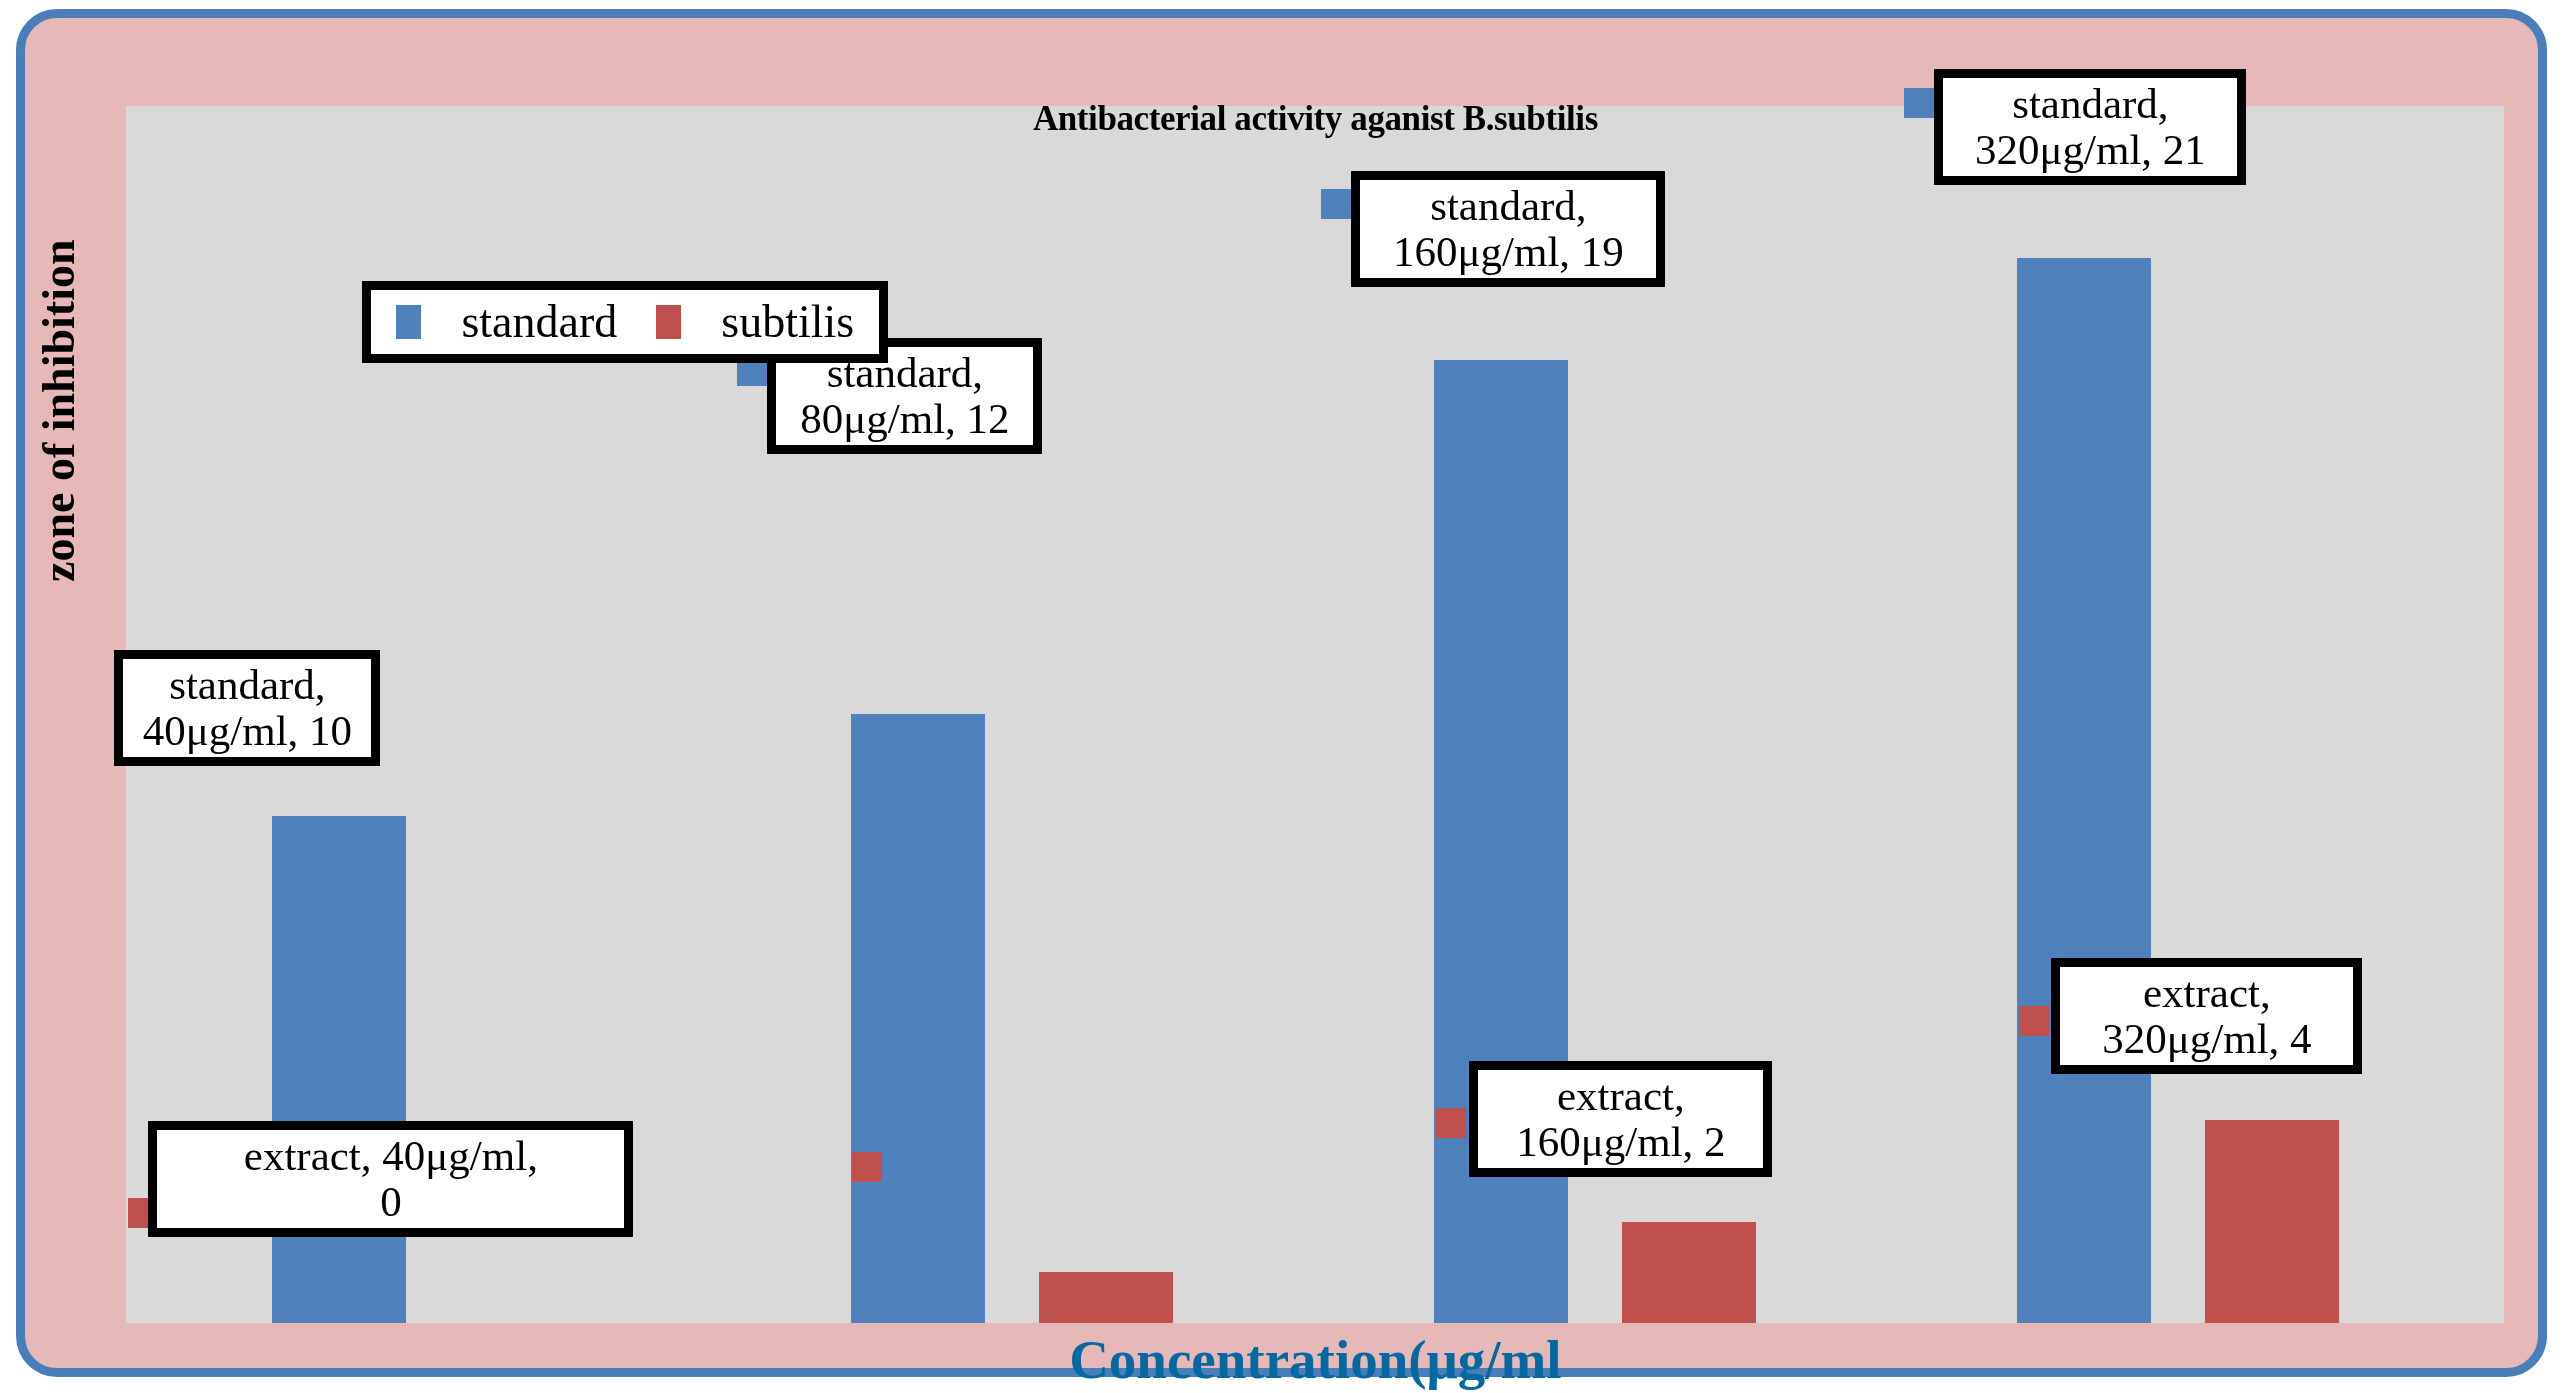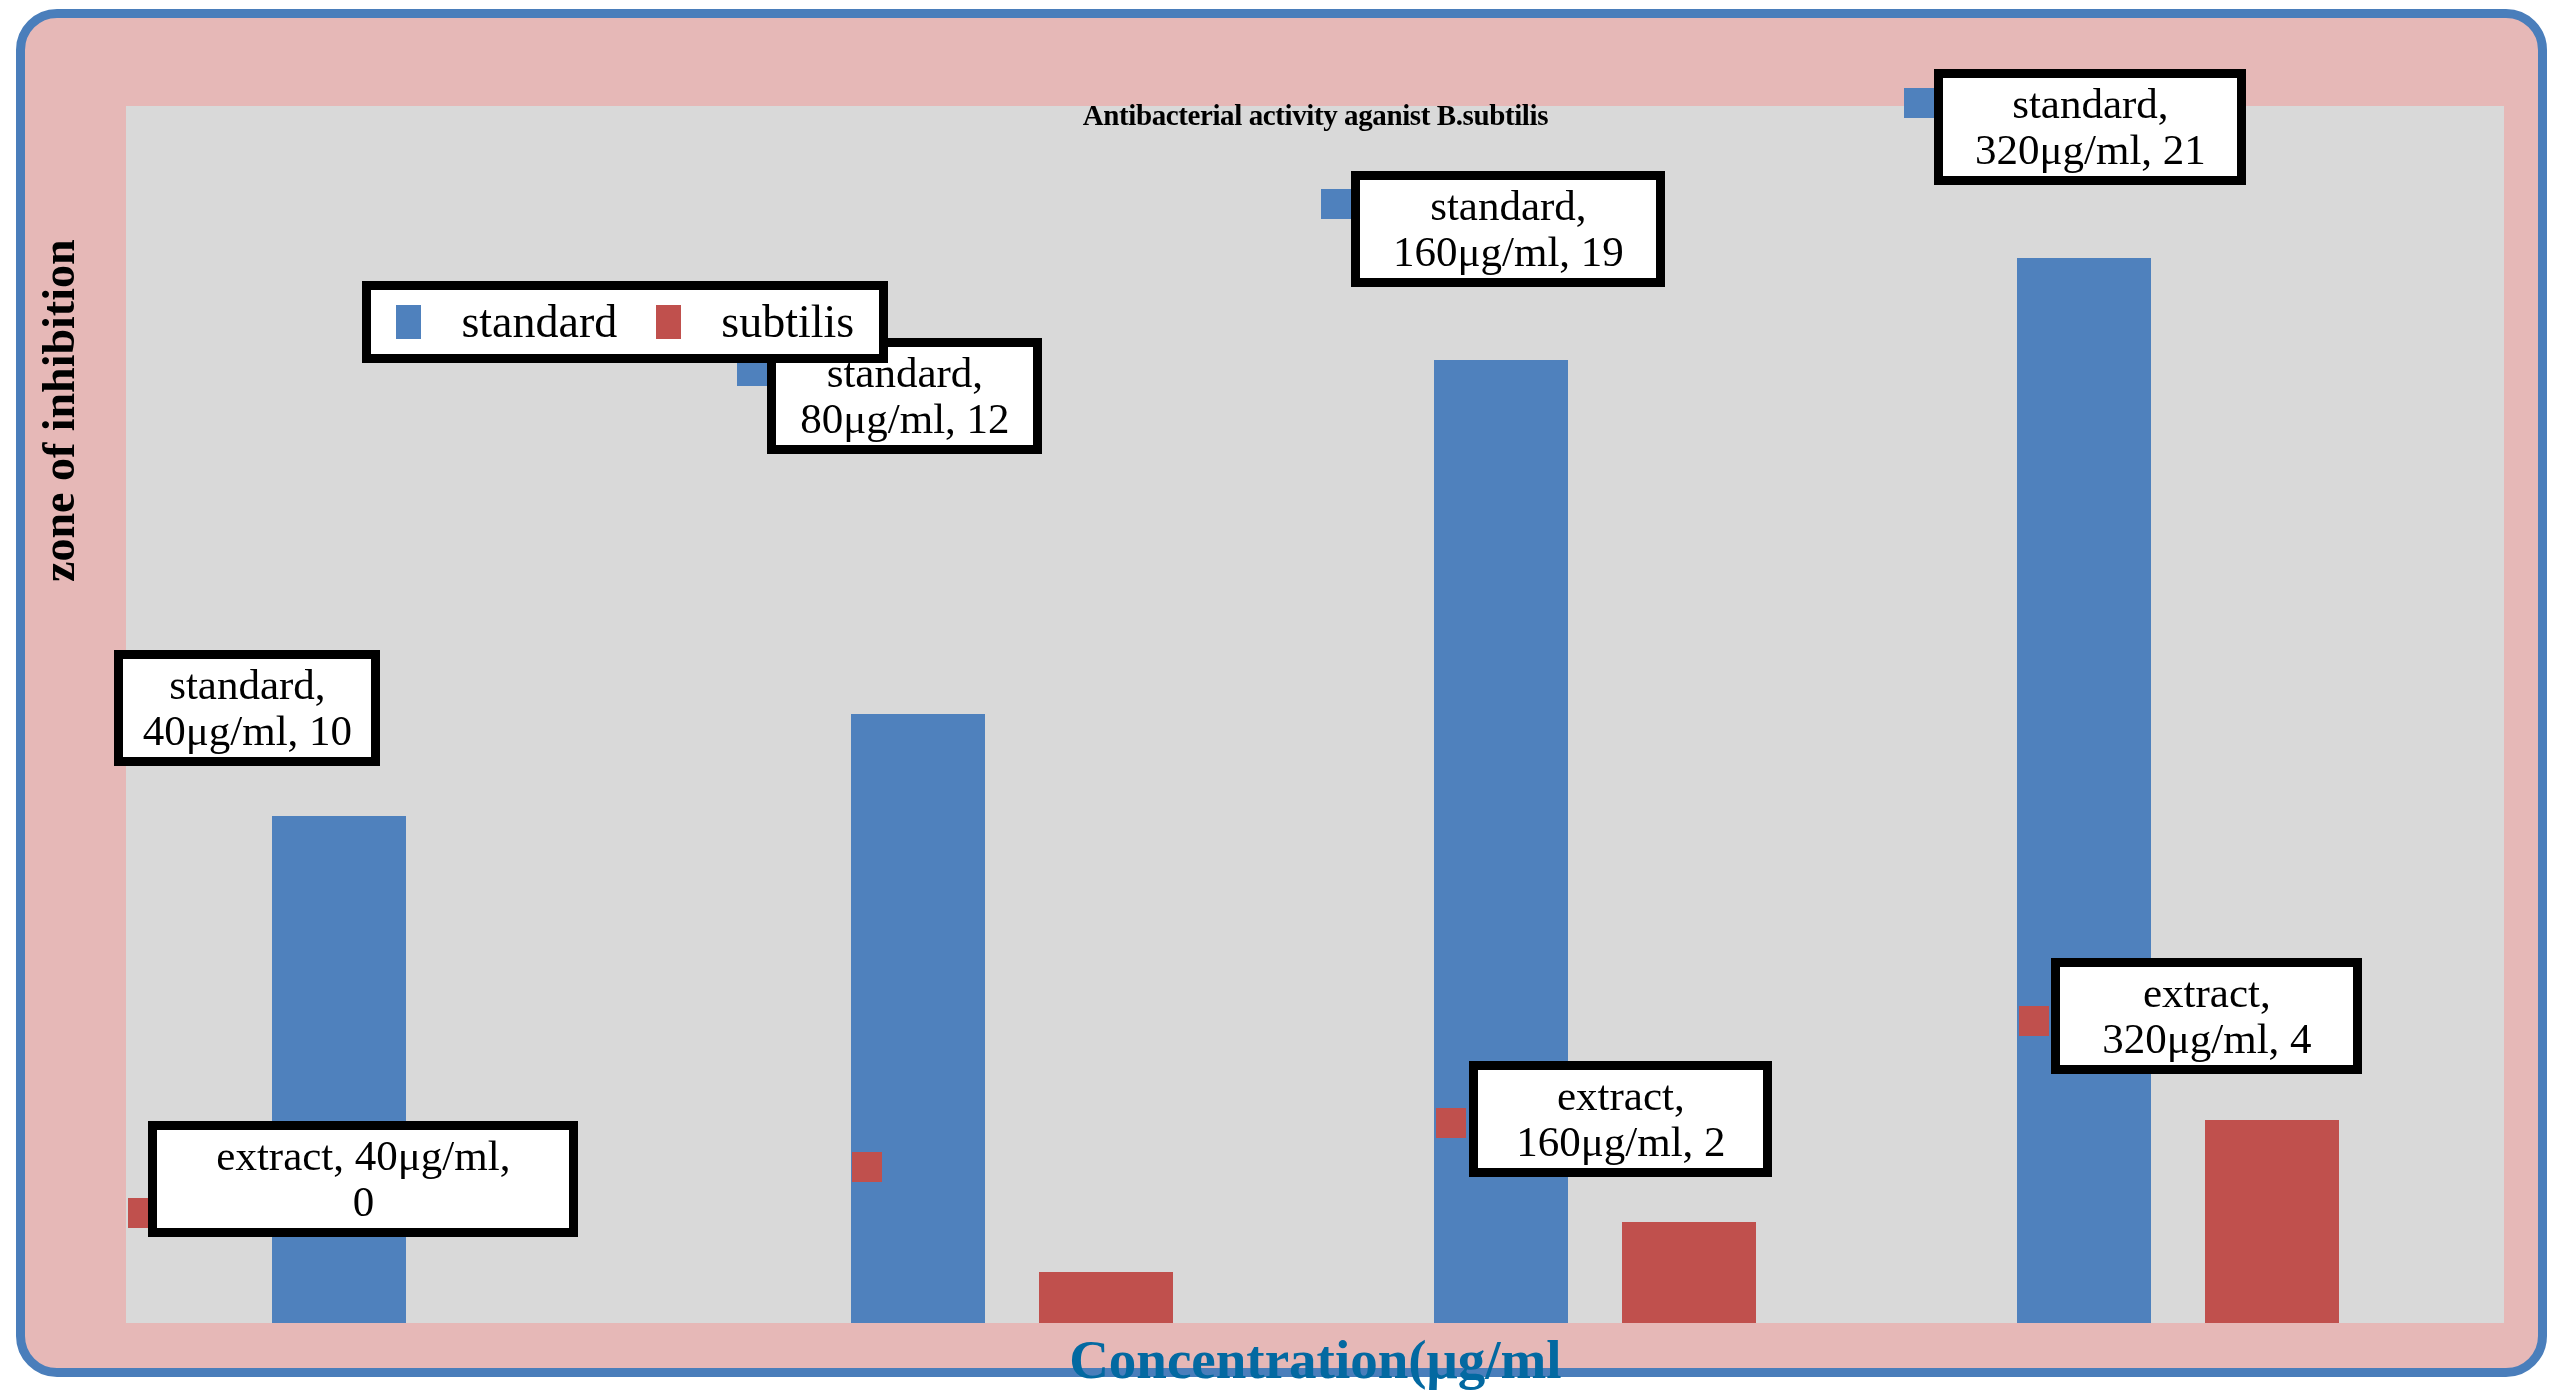--- a/index.html
+++ b/index.html
@@ -18,21 +18,21 @@
     position:absolute; left:101px; top:88px;
     width:2378px; height:1217px;
     background:#d9d9d9;
     overflow:visible;
   }
 
   
   #chart-title{
     position:absolute; left:0; top:-7.4px; width:2378px;
     text-align:center;
-    font-size:29px; font-weight:bold; color:#000;
+    font-size:35px; font-weight:bold; color:#000;
     letter-spacing:-0.4px;
     white-space:nowrap;
   }
 
   
   #y-axis-title{
     position:absolute;
     left:-94px; top:476px;
     width:595px;
     transform:rotate(-90deg);
@@ -110,21 +110,21 @@
     </div>
 
     <div class="bar standard" style="left: 146px; width: 134px; height: 507px; background: rgb(79, 129, 189);"></div>
     <div class="bar extract" style="left: 333px; width: 134px; height: 0px; background: rgb(192, 80, 77);"></div>
 
     <div class="leader standard" style="left: 189px; top: 688px; width: 0px; height: 0px; background: rgb(79, 129, 189);"></div>
     <div class="leader extract" style="left: 1.5px; top: 1092px; width: 30px; height: 30px; background: rgb(192, 80, 77);"></div>
 
     <div class="callout" style="left:-12px; top:544px; width:266px;">standard,
 40μg/ml, 10</div>
-    <div class="callout" style="left:22px; top:1015px; width:430px;">extract, 40μg/ml,
+    <div class="callout" style="left:22px; top:1015px; width:485px;">extract, 40μg/ml,
 0</div>
 
     <div class="bar standard" style="left: 725px; width: 134px; height: 609px; background: rgb(79, 129, 189);"></div>
     <div class="bar extract" style="left: 913px; width: 134px; height: 51px; background: rgb(192, 80, 77);"></div>
 
     <div class="leader standard" style="left: 611px; top: 250px; width: 30px; height: 30px; background: rgb(79, 129, 189);"></div>
     <div class="leader extract" style="left: 726px; top: 1046px; width: 30px; height: 30px; background: rgb(192, 80, 77);"></div>
 
     <div class="callout" style="left:641px; top:232px; width:275px;">standard,
 80μg/ml, 12</div>

